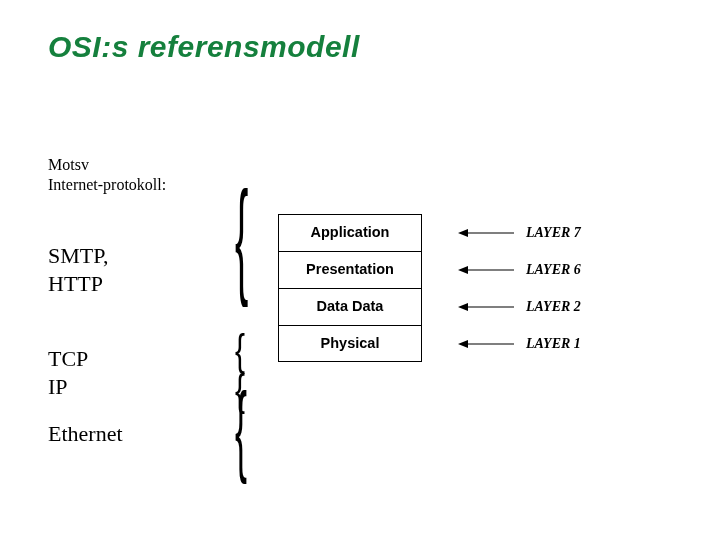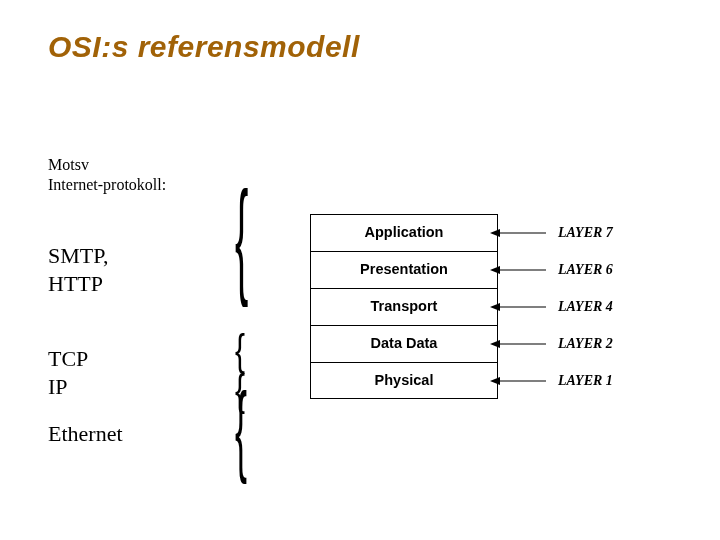--- a/index.html
+++ b/index.html
@@ -8,21 +8,21 @@
     margin: 0;
     padding: 0;
     font-family: "Times New Roman", Times, serif;
     background: #fff;
     position: relative;
   }
   .title {
     position: absolute;
     left: 48px;
     top: 30px;
-    color: #a16207;
+    color: #15803d;
     font-style: italic;
     font-weight: bold;
     font-size: 30px;
     font-family: Verdana, Geneva, sans-serif;
     letter-spacing: 0.5px;
   }
   .subtitle {
     position: absolute;
     left: 48px;
     top: 155px;
@@ -48,22 +48,21 @@
   }
   .b1 { left: 235px; top: 215px; font-size: 40px; transform: scale(1, 3.2); }
   .b2 { left: 235px; top: 333px; font-size: 30px; transform: scale(1, 1.5); }
   .b3 { left: 235px; top: 373px; font-size: 30px; transform: scale(1, 1.5); }
   .b4 { left: 235px; top: 408px; font-size: 36px; transform: scale(1, 2.8); }
 
   .stack {
     position: absolute;
     left: 278px;
     top: 214px;
-    width: 188px;
-    margin-left: 32px;
+    width: 144px;
   }
   .stack-row {
     height: 37px;
     box-sizing: border-box;
     position: relative;
   }
   .stack-cell {
     border: 1.5px solid #000;
     border-bottom: none;
     text-align: center;
@@ -127,29 +126,20 @@
       <div class="stack-row">
         <div class="stack-cell">Presentation</div>
         <div class="arrow">
           <svg width="60" height="10">
             <use href="#arrow-g"></use>
           </svg>
         </div>
         <div class="layer-lbl">LAYER 6</div>
       </div>
       <div class="stack-row">
-        <div class="stack-cell">Transport</div>
-        <div class="arrow">
-          <svg width="60" height="10">
-            <use href="#arrow-g"></use>
-          </svg>
-        </div>
-        <div class="layer-lbl">LAYER 4</div>
-      </div>
-      <div class="stack-row">
         <div class="stack-cell">Data Data</div>
         <div class="arrow">
           <svg width="60" height="10">
             <use href="#arrow-g"></use>
           </svg>
         </div>
         <div class="layer-lbl">LAYER 2</div>
       </div>
       <div class="stack-row">
         <div class="stack-cell">Physical</div>

